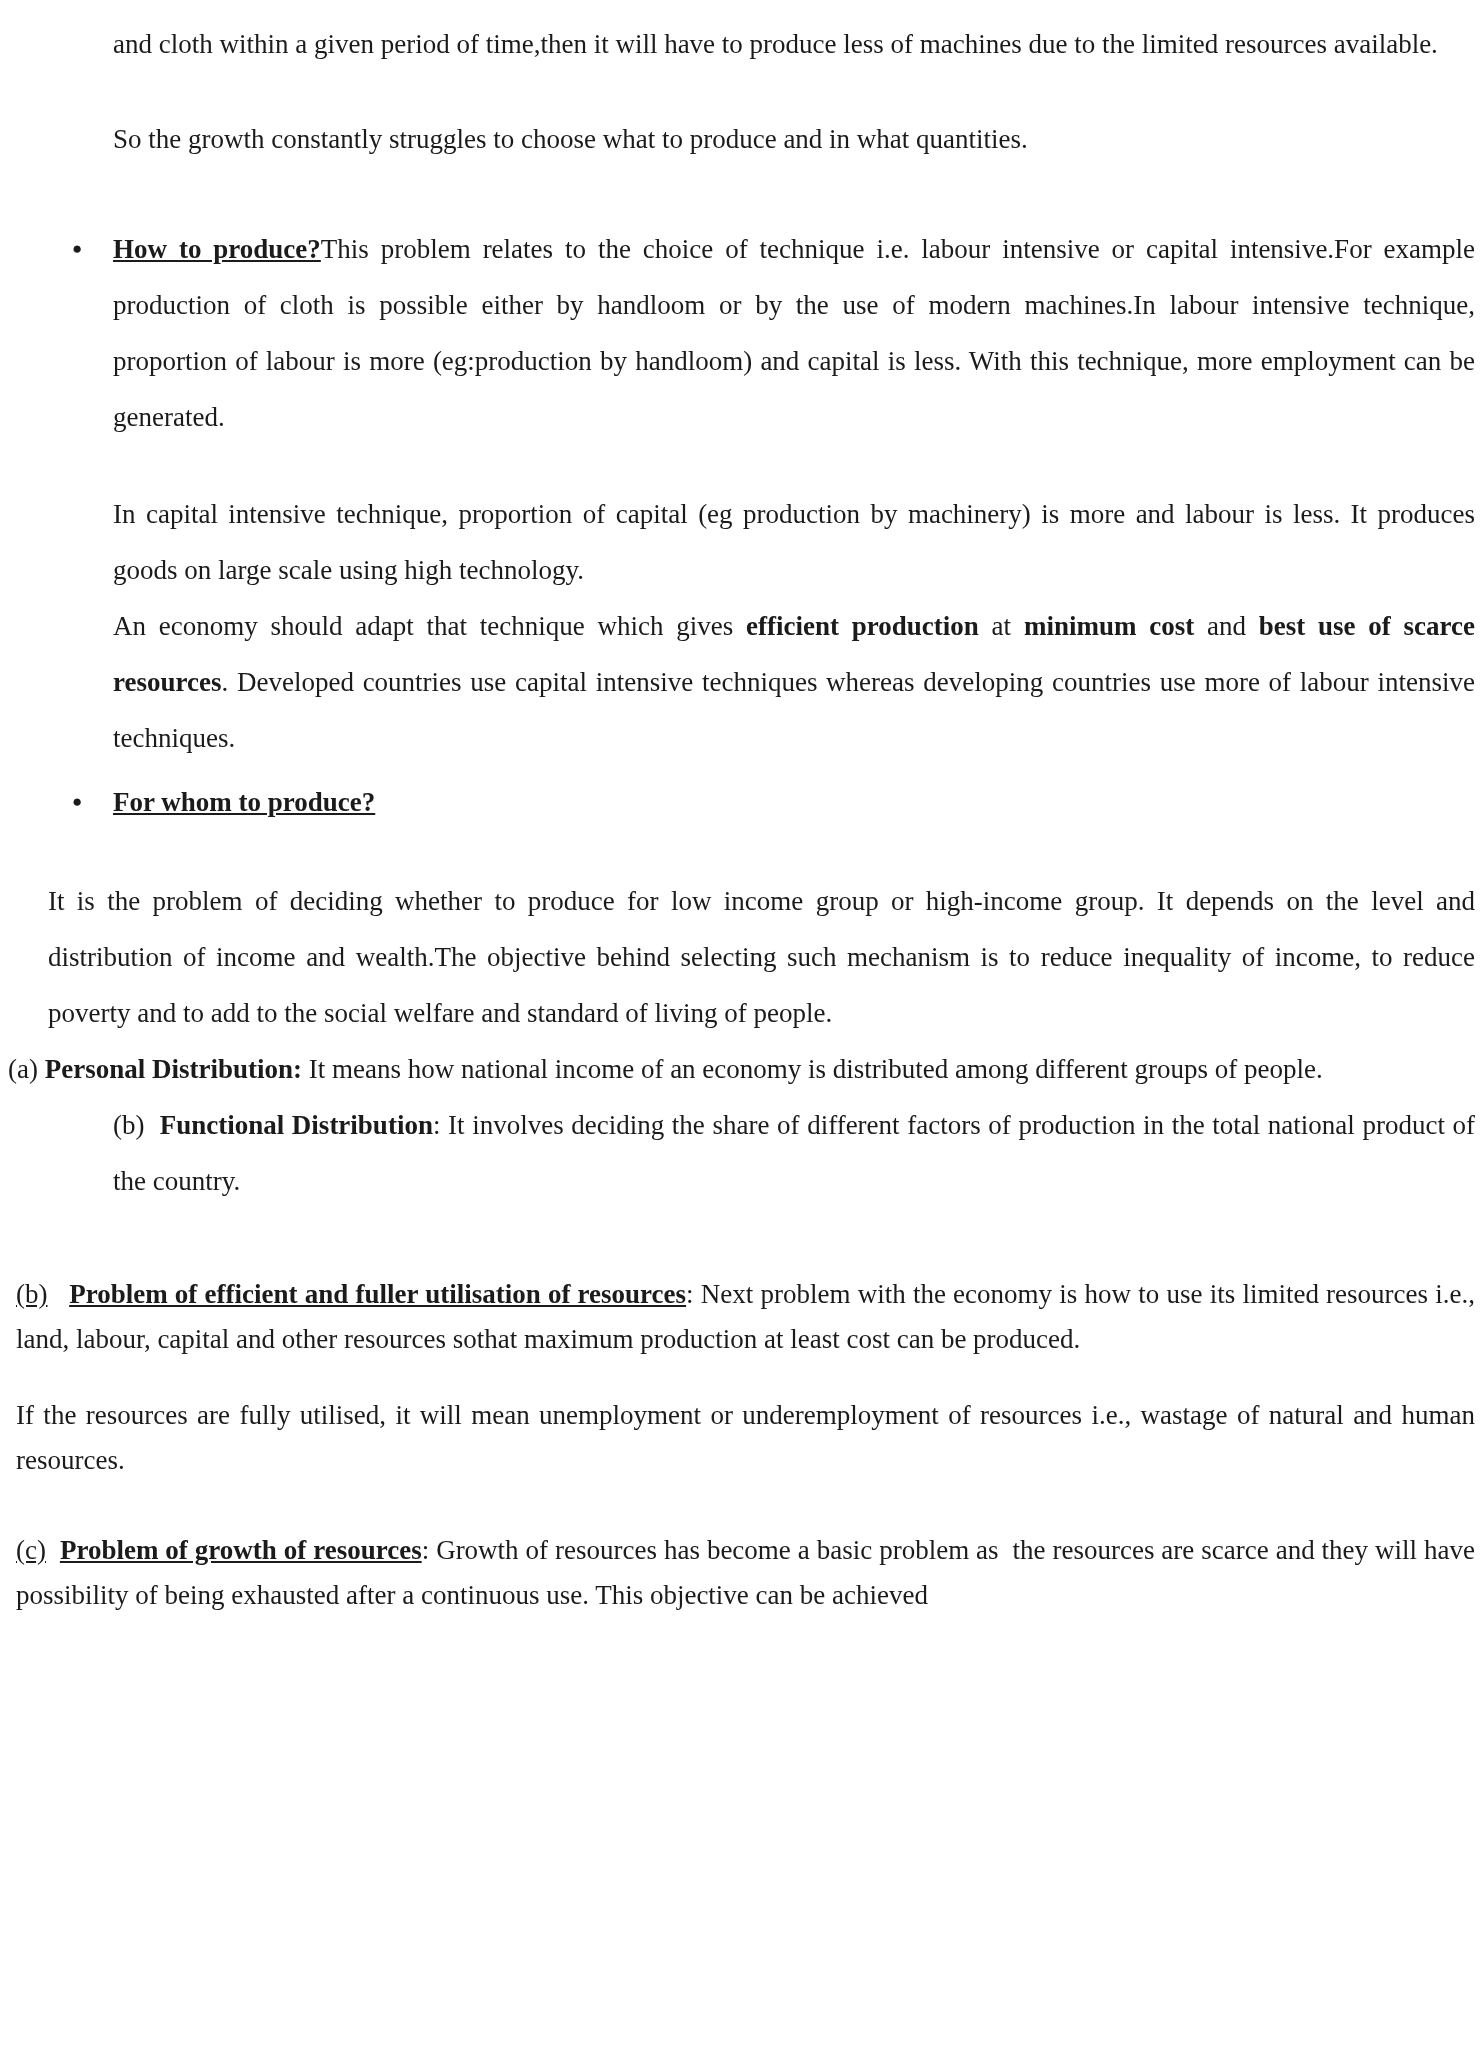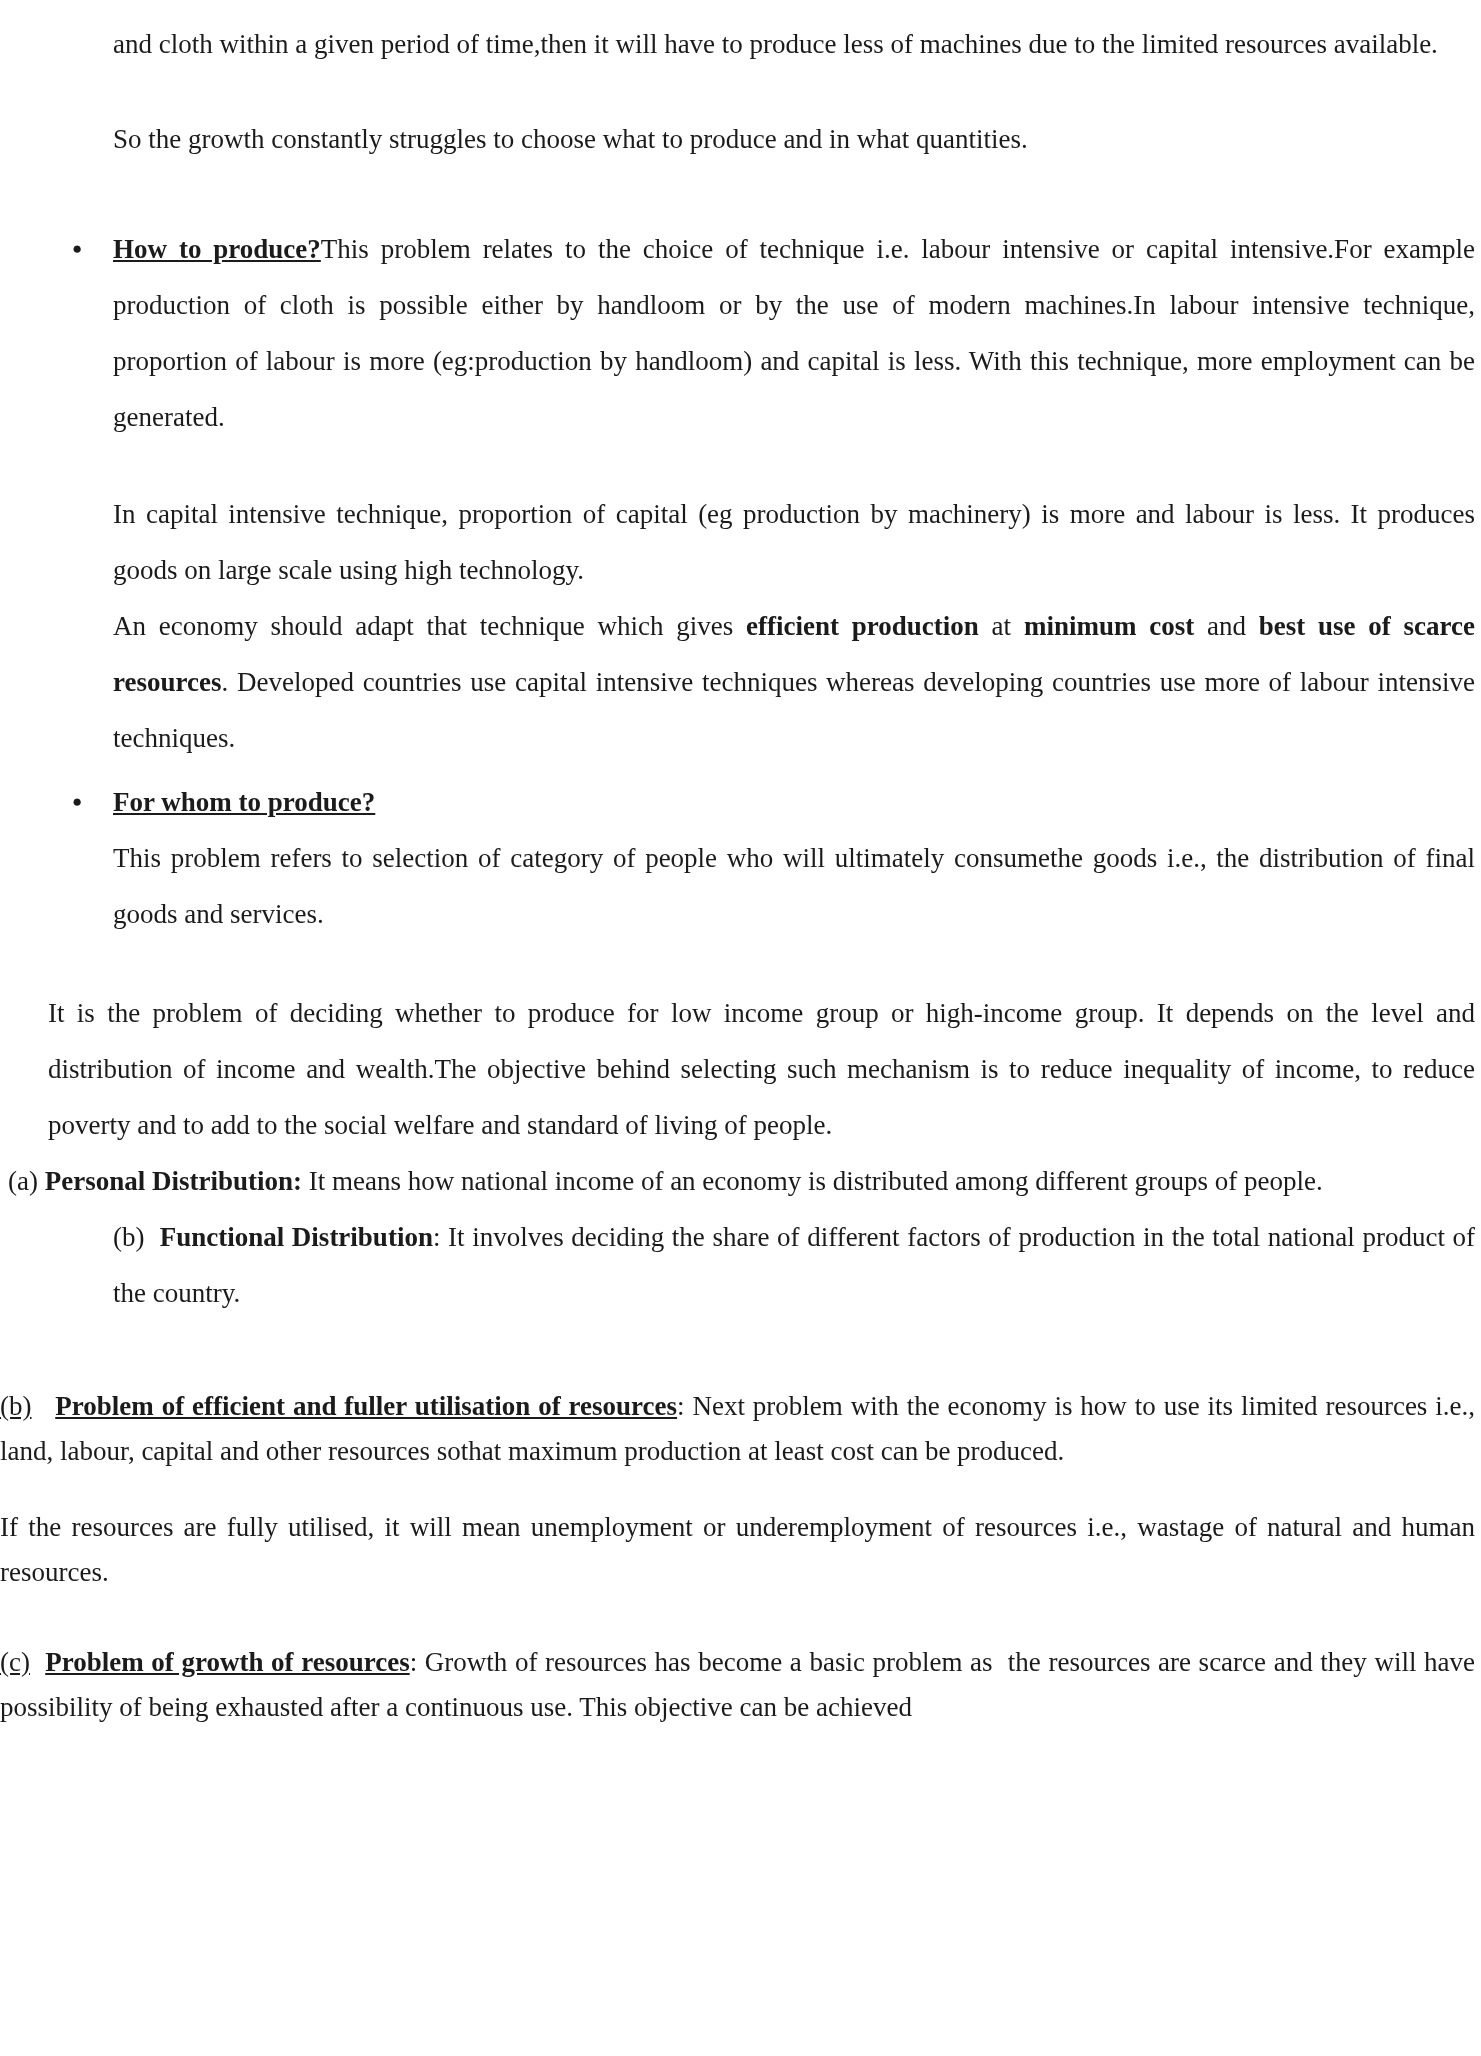--- a/index.html
+++ b/index.html
@@ -27,21 +27,21 @@
     text-align: justify;
     margin: 0;
   }
   .block.tight {
     line-height: 45px;
   }
   .block.indent {
     padding-left: 113px;
   }
   .block.flush {
-    padding-left: 0;
+    padding-left: 16px;
   }
   .block.bullet {
     position: relative;
     padding-left: 113px;
   }
   .dot {
     position: absolute;
     left: 72px;
     top: 0;
     font-size: 17px;
@@ -53,20 +53,19 @@
 </head>
 <body style="background: rgb(255, 255, 255); color: rgb(27, 27, 27);">
 
 <div class="doc">
     <div class="block indent" style="margin-top: 16px;"><span>and cloth within a given period of time,then it will have to produce less of machines due to the limited resources available.</span></div>
     <div class="block indent" style="margin-top: 39px;"><span>So the growth constantly struggles to choose what to produce and in what quantities.</span></div>
     <div class="block bullet" style="margin-top: 54px;"><span class="dot">●</span><span class="bold underline">How to produce?</span><span>This problem relates to the choice of technique i.e. labour intensive or capital intensive.For example production of cloth is possible either by handloom or by the use of modern machines.In labour intensive technique, proportion of labour is more (eg:production by handloom) and capital is less. With this technique, more employment can be generated.</span></div>
     <div class="block indent" style="margin-top: 41px;"><span>In capital intensive technique, proportion of capital (eg production by machinery) is more and labour is less. It produces goods on large scale using high technology.</span></div>
     <div class="block indent" style="margin-top: 0px;"><span>An economy should adapt that technique which gives </span><span class="bold">efficient production</span><span> at </span><span class="bold">minimum cost</span><span> and </span><span class="bold">best use of scarce resources</span><span>. Developed countries use capital intensive techniques whereas developing countries use more of labour intensive techniques.</span></div>
     <div class="block bullet" style="margin-top: 8px;"><span class="dot">●</span><span class="bold underline">For whom to produce?</span></div>
-    <div class="block indent" style="margin-top: 0px;"><span>This problem refers to selection of category of people who will ultimately consumethe goods i.e., the distribution of final goods and services.</span></div>
     <div class="block indent" style="margin-top: 43px; padding-left: 48px;"><span>It is the problem of deciding whether to produce for low income group or high-income group. It depends on the level and distribution of income and wealth.The objective behind selecting such mechanism is to reduce inequality of income, to reduce poverty and to add to the social welfare and standard of living of people.</span></div>
     <div class="block indent" style="margin-top: 0px; padding-left: 8px;"><span>(a) </span><span class="bold">Personal Distribution:</span><span> It means how national income of an economy is distributed among different groups of people.</span></div>
     <div class="block indent" style="margin-top: 0px;"><span>(b) &nbsp;</span><span class="bold">Functional Distribution</span><span>: It involves deciding the share of different factors of production in the total national product of the country.</span></div>
     <div class="block flush tight" style="margin-top: 63px;"><span class="underline">(b)</span><span>&nbsp;&nbsp; </span><span class="bold underline">Problem of efficient and fuller utilisation of resources</span><span>: Next problem with the economy is how to use its limited resources i.e., land, labour, capital and other resources sothat maximum production at least cost can be produced.</span></div>
     <div class="block flush tight" style="margin-top: 31px;"><span>If the resources are fully utilised, it will mean unemployment or underemployment of resources i.e., wastage of natural and human resources.</span></div>
     <div class="block flush tight" style="margin-top: 45px;"><span class="underline">(c)</span><span>&nbsp; </span><span class="bold underline">Problem of growth of resources</span><span>: Growth of resources has become a basic problem as &nbsp;the resources are scarce and they will have possibility of being exhausted after a continuous use. This objective can be achieved</span></div>
   </div>
 
 </body></html>

